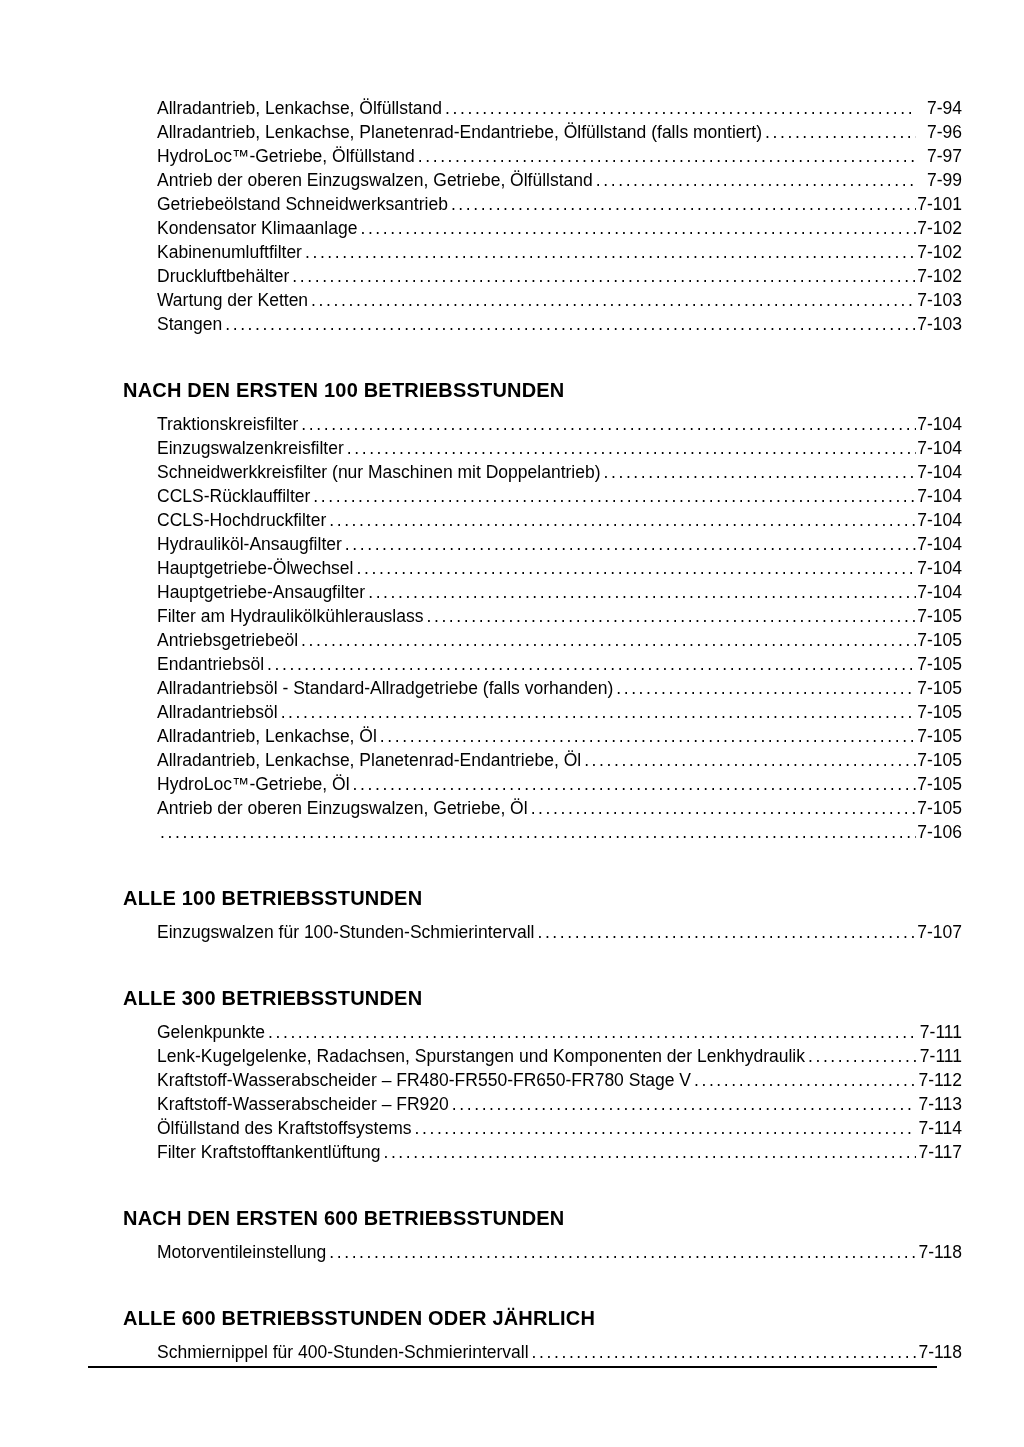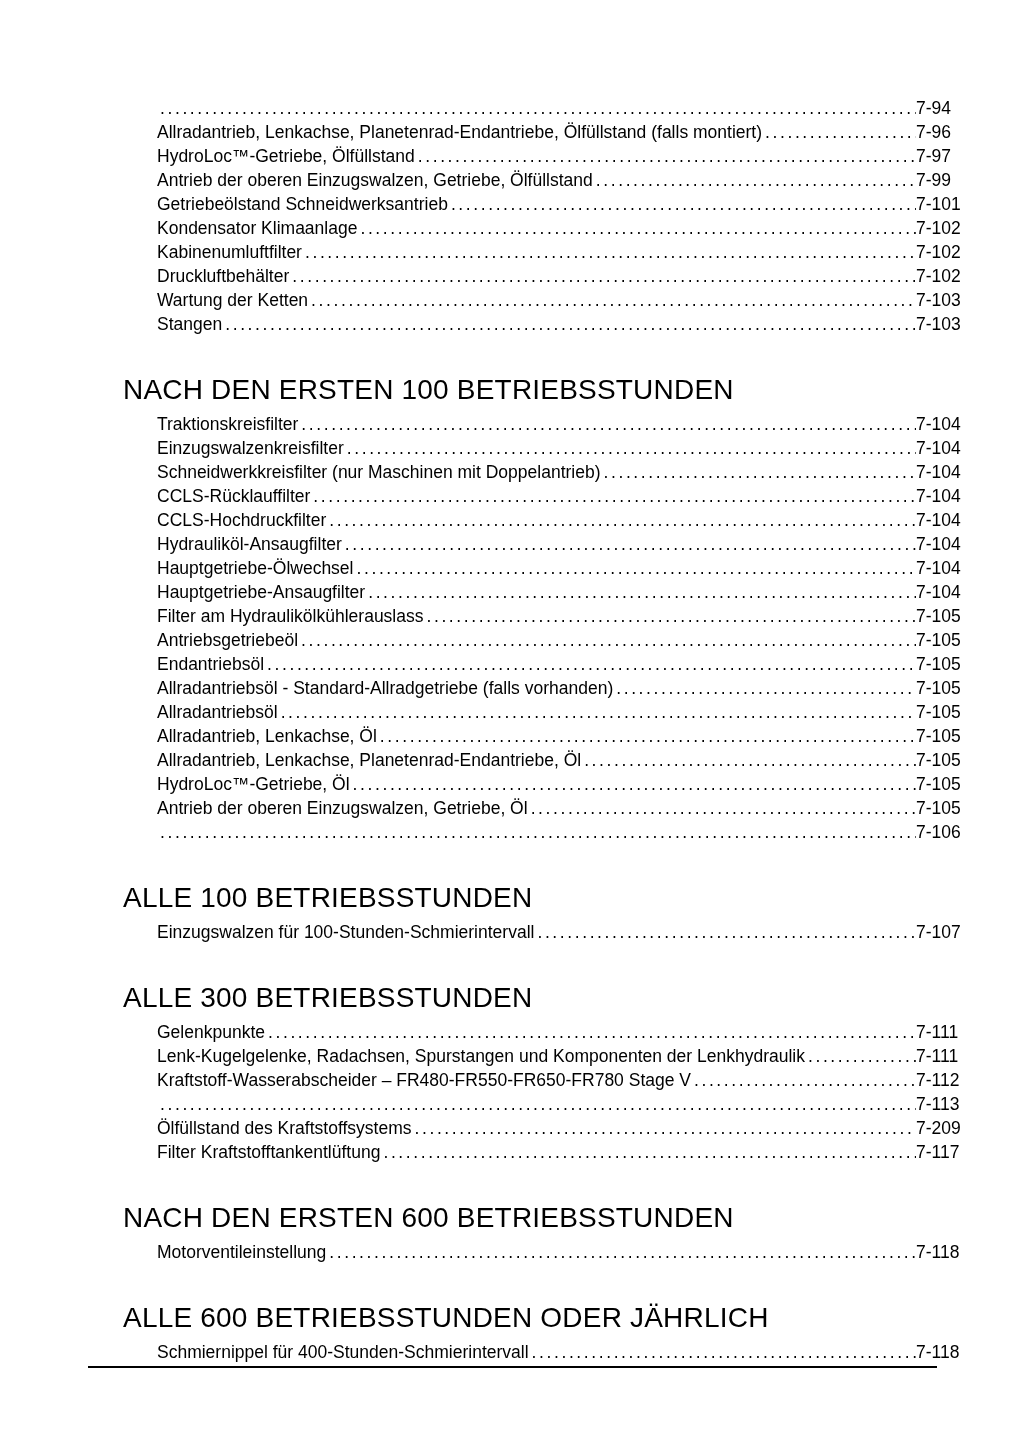--- a/index.html
+++ b/index.html
@@ -12,22 +12,22 @@
     color: #000000;
     overflow: hidden;
   }
   .content {
     position: absolute;
     top: 96px;
     left: 123px;
     right: 62px;
   }
   .section-heading {
-    font-size: 28px;
-    font-weight: normal;
+    font-size: 20px;
+    font-weight: bold;
     line-height: 28px;
     margin: 40px 0 8px 0;
     letter-spacing: 0.2px;
     white-space: nowrap;
   }
   .section:first-child .section-heading { margin-top: 0; }
   .entries { margin-left: 34px; }
   .entry {
     display: flex;
     align-items: baseline;
@@ -42,20 +42,21 @@
     white-space: nowrap;
     padding: 0 3px;
   }
   .dot-leader::before {
     content: "................................................................................................................................................................................................";
     letter-spacing: 2.6px;
   }
   .entry-page {
     flex: 0 0 auto;
     min-width: 46px;
+    text-align: right;
     white-space: nowrap;
   }
   .footer-rule {
     position: absolute;
     left: 88px;
     right: 87px;
     top: 1366px;
     border: none;
     border-top: 2px solid #000000;
     margin: 0;
@@ -63,20 +64,21 @@
 </style>
 </head>
 <body>
 
 <div class="page">
   <div class="content" id="toc-root">
   <div class="section">
 
     <div class="entries">
   <div class="entry">
+    <span class="entry-title">Allradantrieb, Lenkachse, Ölfüllstand</span>
     <span class="dot-leader"></span>
     <span class="entry-page">7-94</span>
   </div>
 
   <div class="entry">
     <span class="entry-title">Allradantrieb, Lenkachse, Planetenrad-Endantriebe, Ölfüllstand (falls montiert)</span>
     <span class="dot-leader"></span>
     <span class="entry-page">7-96</span>
   </div>
 
@@ -268,28 +270,29 @@
     <span class="entry-page">7-111</span>
   </div>
 
   <div class="entry">
     <span class="entry-title">Kraftstoff-Wasserabscheider – FR480-FR550-FR650-FR780 Stage V</span>
     <span class="dot-leader"></span>
     <span class="entry-page">7-112</span>
   </div>
 
   <div class="entry">
+    <span class="entry-title">Kraftstoff-Wasserabscheider – FR920</span>
     <span class="dot-leader"></span>
     <span class="entry-page">7-113</span>
   </div>
 
   <div class="entry">
     <span class="entry-title">Ölfüllstand des Kraftstoffsystems</span>
     <span class="dot-leader"></span>
-    <span class="entry-page">7-209</span>
+    <span class="entry-page">7-114</span>
   </div>
 
   <div class="entry">
     <span class="entry-title">Filter Kraftstofftankentlüftung</span>
     <span class="dot-leader"></span>
     <span class="entry-page">7-117</span>
   </div>
 </div>
   </div>
 

